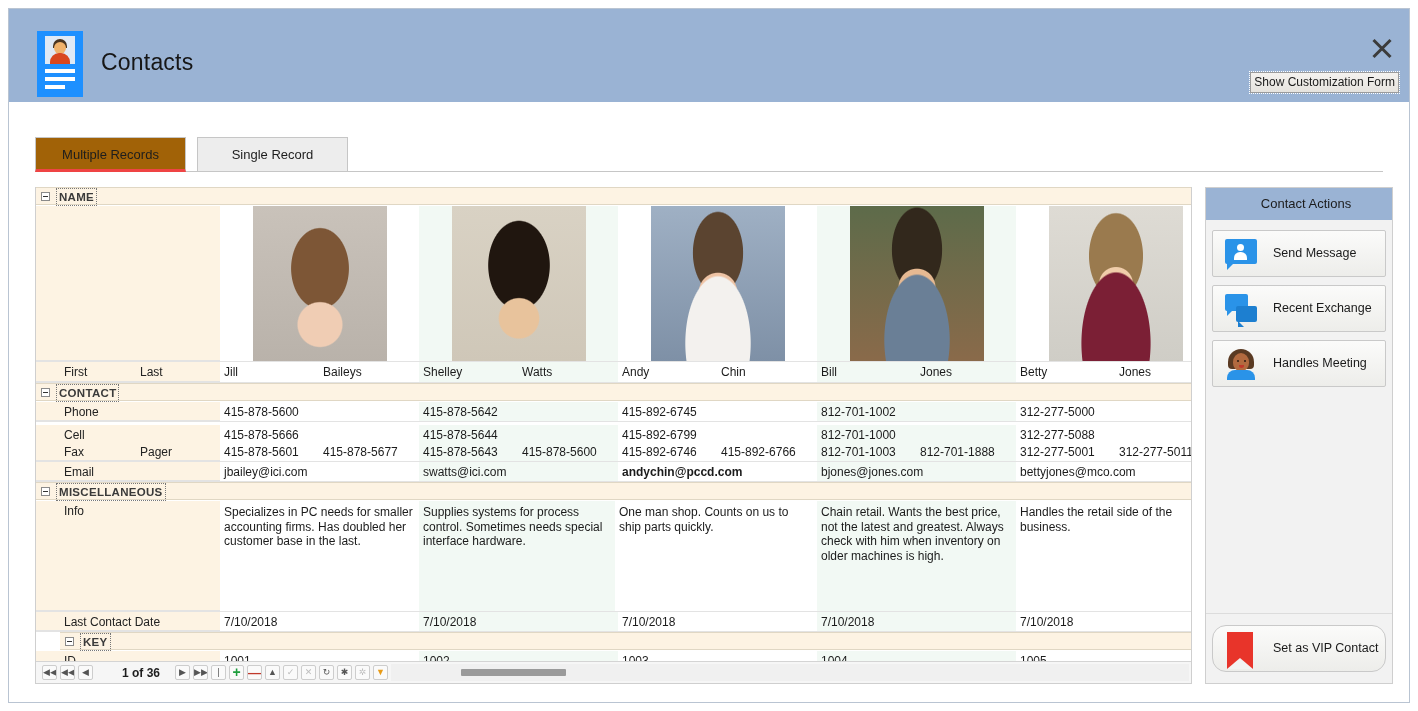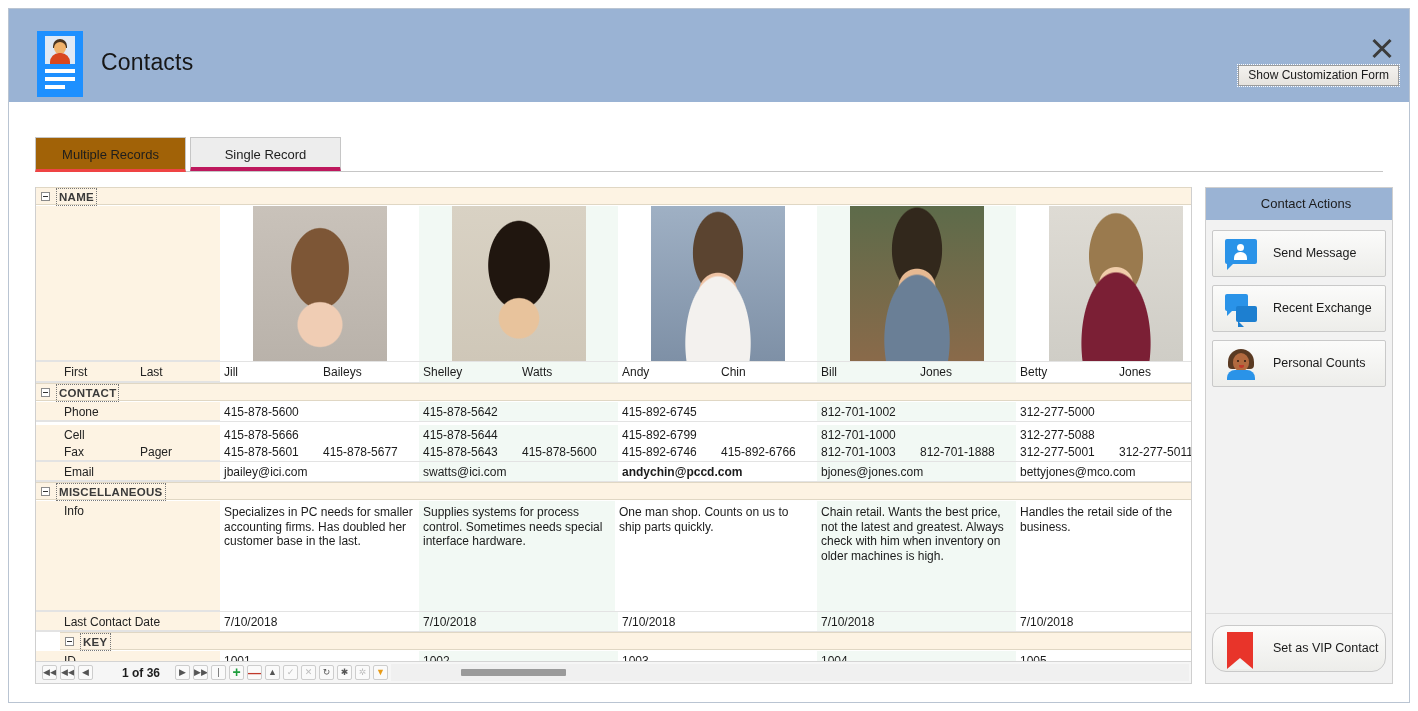--- a/index.html
+++ b/index.html
@@ -53,41 +53,41 @@
     position:absolute; right:14px; top:26px; width:26px; height:26px;
     cursor:pointer;
   }
   .close-x:before, .close-x:after{
     content:""; position:absolute; left:1px; top:12px; width:24px; height:3px;
     background:#3b3b3b;
   }
   .close-x:before{ transform:rotate(45deg); }
   .close-x:after{ transform:rotate(-45deg); }
   .cust-btn{
-    position:absolute; right:10px; top:56px; height:21px; padding:0 9px;
+    position:absolute; right:10px; top:63px; height:21px; padding:0 3px;
     background:linear-gradient(#f4f2ef,#e6e3de);
     border:1px solid #9b9b9b; font-size:12px; color:#1a1a1a;
     line-height:19px; cursor:pointer; outline:1px dotted #ffffff;
   }
 
   
   .tabstrip{
     position:absolute; left:26px; top:128px; width:1348px; height:35px;
   }
   .tab{
     position:absolute; top:0; height:35px; line-height:34px;
     text-align:center; font-size:13px; color:#1d1d1d;
     border:1px solid #c6c6c6; cursor:pointer;
   }
   .tab.active{
     left:0; width:151px; background:#a16207; border-bottom:3px solid #ef4444;
     z-index:2;
   }
   .tab.inactive{
-    left:155px; width:151px; background:#ededed; border-bottom:5px solid #be185d;
+    left:162px; width:151px; background:#ededed; border-bottom:1px solid #be185d;
   }
   .tab-underline{
     position:absolute; left:0; top:34px; width:1348px; height:1px;
     background:#c6c6c6; z-index:1;
   }
 
   
   .grid{
     position:absolute; left:26px; top:178px; width:1157px; height:497px;
     background:#ffffff; border:1px solid #cfcfcf; border-top:none;
@@ -463,21 +463,21 @@
     <div class="act-btn" style="top:152px">
       <div class="act-ico ico-pm">
         <div class="hair"></div>
           <div class="neck"></div>
           <div class="head"></div>
         <div class="eye1"></div>
           <div class="eye2"></div>
           <div class="mouth"></div>
         <div class="torso"></div>
       </div>
-      <div class="lbl">Personal Counts</div>
+      <div class="lbl">Handles Meeting</div>
     </div>
 
     <div class="panel-sep"></div>
 
     <div class="vip-btn">
       <div class="ico-vip"></div>
       <div class="lbl">Set as VIP Contact</div>
     </div>
   </div>
 

